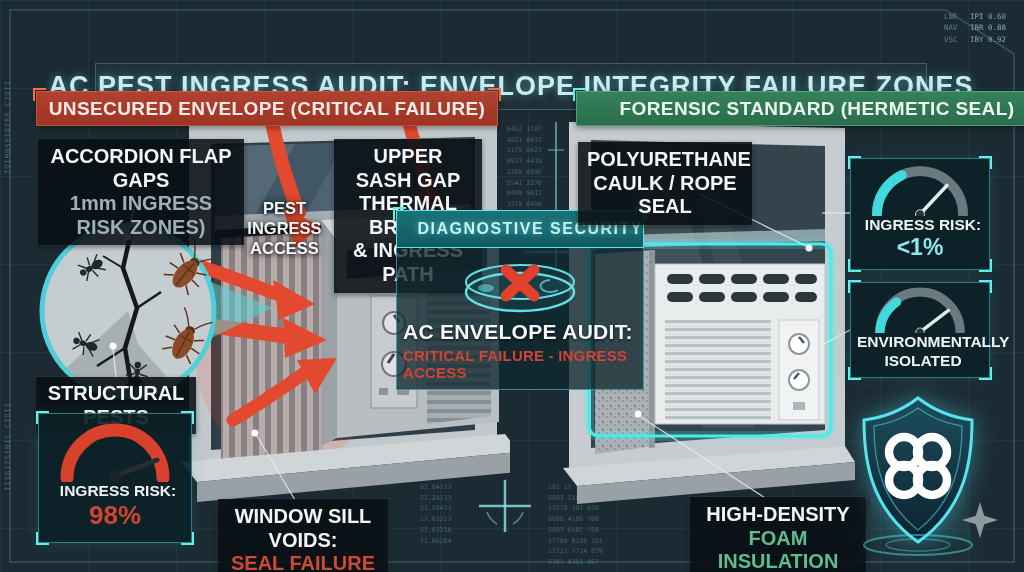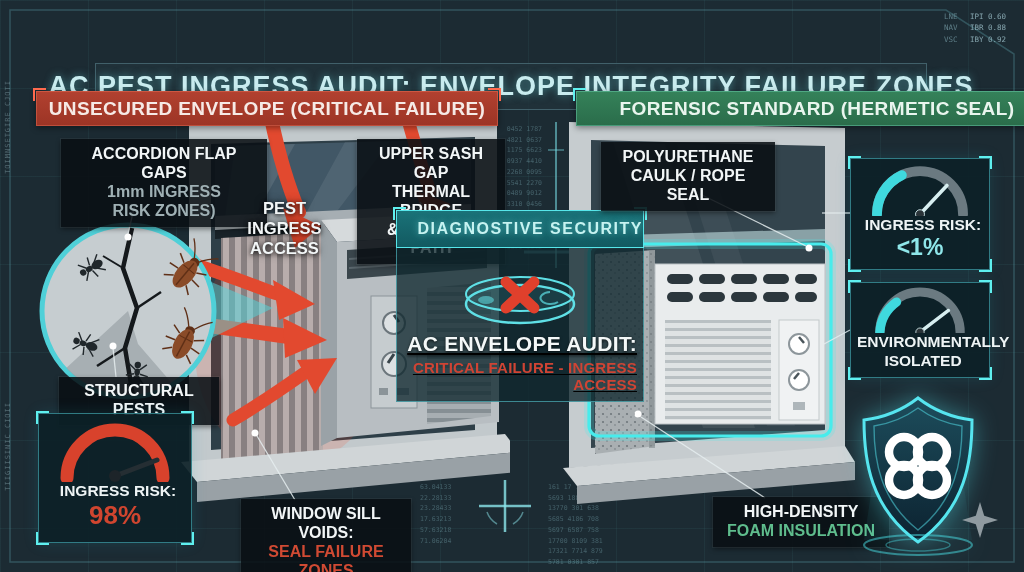--- a/index.html
+++ b/index.html
@@ -27,41 +27,41 @@
     color:#e9f5ee;box-shadow:inset 0 0 0 1px rgba(130,240,210,.35),0 2px 6px rgba(0,0,0,.4);}
   
   .cb{position:absolute;width:11px;height:11px;border:0 solid #5ff0ef;}
   .cb.red{border-color:#ff6a4e;}
   .cb.tl{left:-3px;top:-3px;border-left-width:2px;border-top-width:2px;}
   .cb.tr{right:-3px;top:-3px;border-right-width:2px;border-top-width:2px;}
   .cb.bl{left:-3px;bottom:-3px;border-left-width:2px;border-bottom-width:2px;}
   .cb.br{right:-3px;bottom:-3px;border-right-width:2px;border-bottom-width:2px;}
   
   .tag{position:absolute;background:rgba(9,15,19,0.88);color:#f2f6f7;font-weight:bold;
-    text-align:center;padding:6px 9px;font-size:16px;line-height:1.18;
-    box-shadow:0 0 0 1px rgba(255,255,255,0.05),0 2px 5px rgba(0,0,0,.45);margin-left:23px;}
+    text-align:center;padding:6px 9px;font-size:20px;line-height:1.18;
+    box-shadow:0 0 0 1px rgba(255,255,255,0.05),0 2px 5px rgba(0,0,0,.45);}
   .tag .sub{color:#9fb0b4;}
   .tag .red{color:#d04a33;}
   .tag .green{color:#5fbd8d;}
   .free-label{position:absolute;color:#f2f6f7;font-weight:bold;font-size:16.5px;line-height:1.2;
     text-align:center;text-shadow:0 1px 4px rgba(0,0,0,.8),0 0 8px rgba(0,0,0,.6);}
   
   .hud-panel{position:absolute;background:rgba(12,33,39,0.92);
     border:1px solid rgba(80,200,210,0.55);box-shadow:0 0 14px rgba(40,160,175,.18);}
   .gauge-label{color:#eef4f5;font-weight:bold;font-size:15.5px;text-align:center;line-height:1.2;margin-left:6px;}
   .gauge-value-red{color:#d0452f;font-size:26px;font-weight:bold;text-align:center;line-height:1.1;}
   .gauge-value-cyan{color:#8fe7ea;font-size:23px;font-weight:bold;text-align:center;line-height:1.1;}
   
   .center-panel{position:absolute;left:396px;top:210px;width:248px;}
   .center-head{height:36px;background:linear-gradient(#1a7278,#125a61);
     border:1px solid #57e6ea;display:flex;align-items:center;justify-content:flex-end;
     color:#c6f3f1;font-size:16px;font-weight:bold;letter-spacing:1.5px;
     text-shadow:0 0 7px rgba(120,240,240,.6);white-space:nowrap;}
   .center-body{background:rgba(15,40,46,0.78);border:1px solid rgba(95,215,225,0.55);
-    border-top:none;padding:16px 6px 8px 6px;text-align:right;text-decoration:underline;}
+    border-top:none;padding:4px 6px 8px 6px;text-align:left;}
   .audit-title{color:#f4f8f8;font-size:21px;font-weight:bold;letter-spacing:.3px;
     text-shadow:0 1px 3px rgba(0,0,0,.7);margin-top:2px;}
   .audit-status{color:#cf4434;font-size:15px;font-weight:bold;margin-top:3px;letter-spacing:.2px;}
   
   .corner-readout{position:absolute;right:18px;top:11px;font-family:"DejaVu Sans Mono",monospace;
     font-size:7.5px;line-height:1.5;color:#9fc3cc;opacity:.8;}
   .corner-readout .k{color:#6f949e;display:inline-block;width:26px;}
   .hudnum{position:absolute;margin:0;font-family:"DejaVu Sans Mono",monospace;font-size:6.5px;
     line-height:1.65;color:rgba(150,205,215,0.32);white-space:pre-line;}
   .edge-text{position:absolute;font-size:7px;letter-spacing:1px;color:rgba(145,175,185,0.45);

